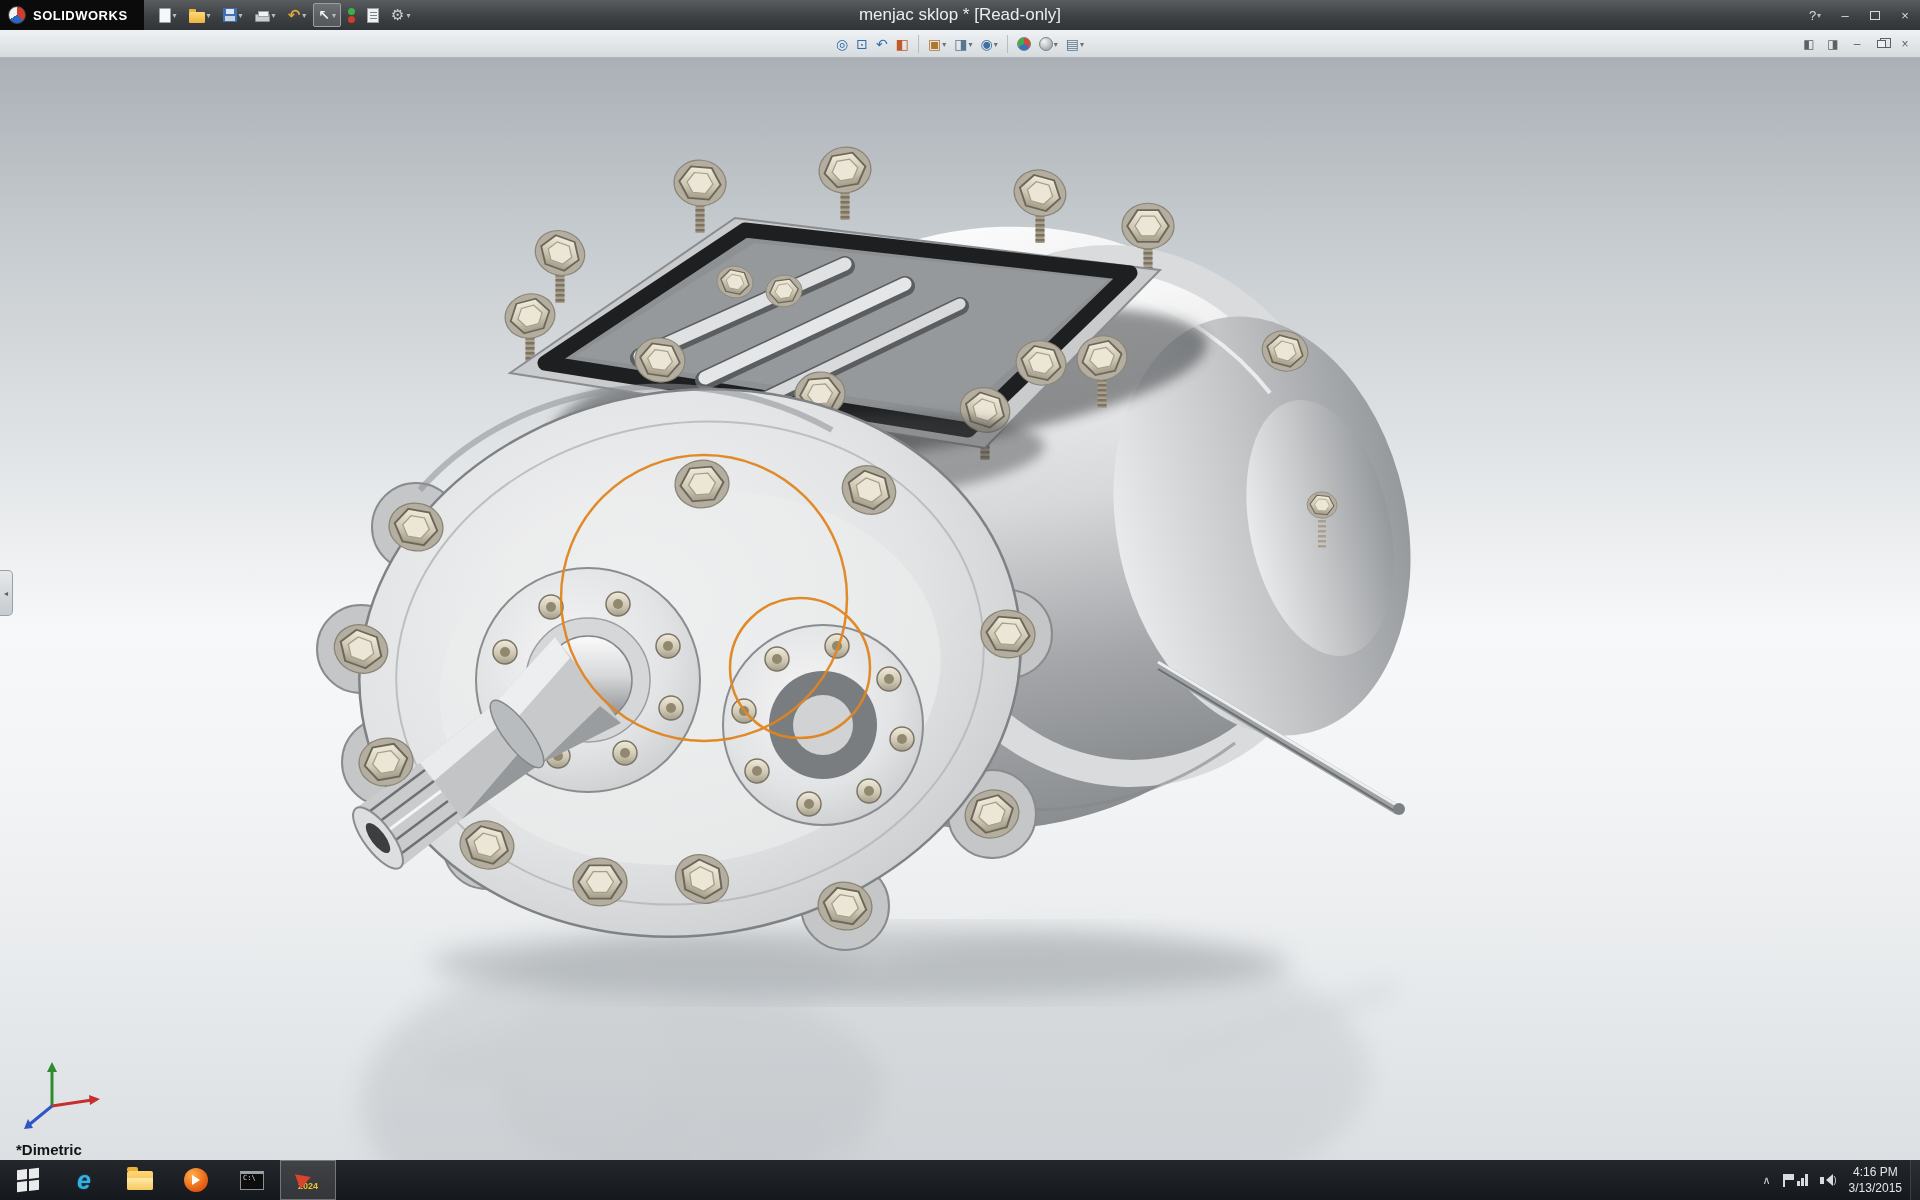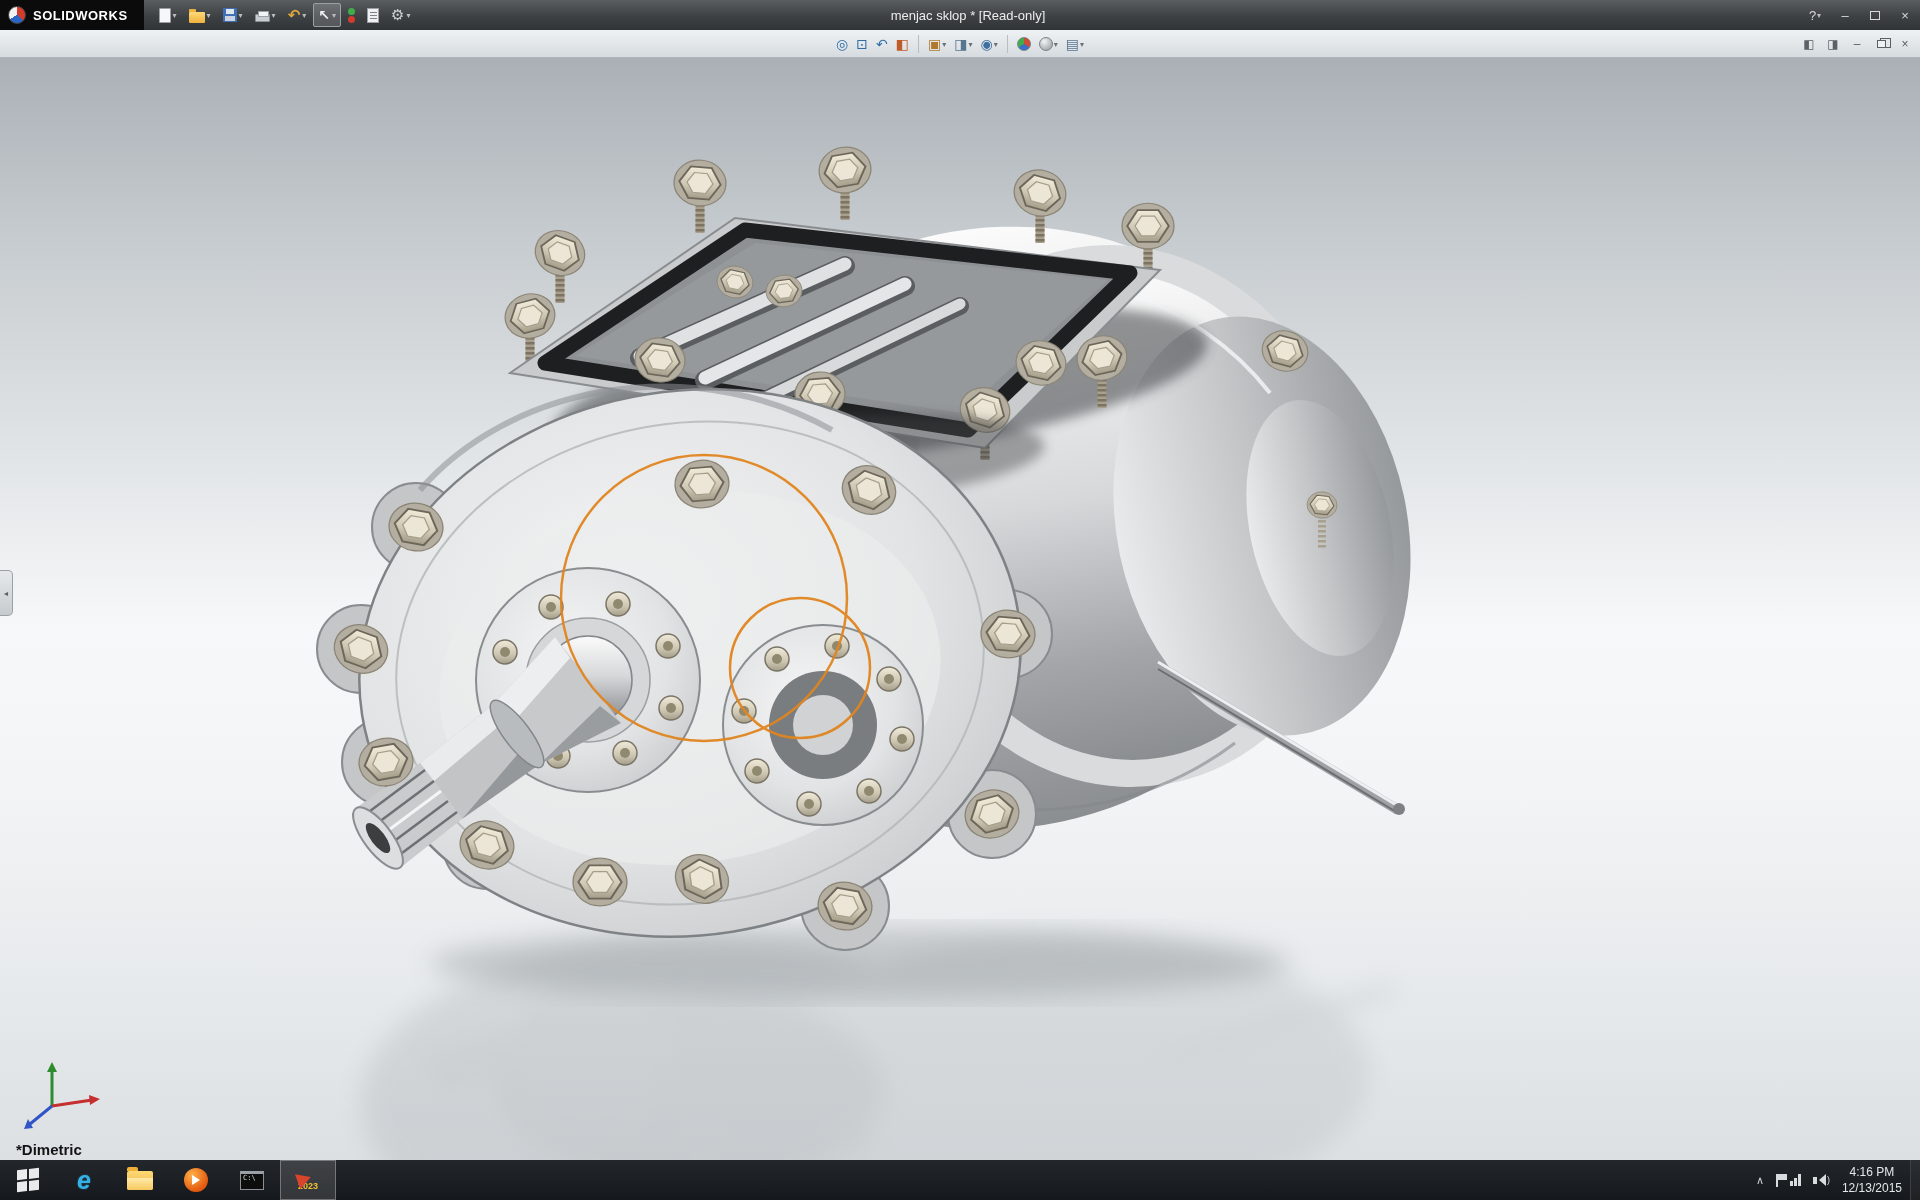--- a/index.html
+++ b/index.html
@@ -28,21 +28,21 @@
   .ic-floppy::before{content:"";position:absolute;top:1px;left:3px;width:8px;height:5px;background:#dfe6ee;}
   .ic-floppy::after{content:"";position:absolute;bottom:1px;left:2px;width:10px;height:5px;background:#c9d4e0;}
   .ic-printer{width:15px;height:8px;background:#c8cdd1;border:1px solid #8b9095;border-radius:1px;margin-top:5px;}
   .ic-printer::before{content:"";position:absolute;top:-4px;left:2px;width:9px;height:4px;background:#f0f2f4;border:1px solid #9aa0a6;}
   .ic-rebuild{width:7px;height:7px;border-radius:50%;background:#3fae4a;box-shadow:0 8px 0 0 #d23b2f;margin-bottom:8px;}
   .ic-props{width:12px;height:15px;background:#eef0f2;border:1px solid #9aa0a6;}
   .ic-props::before{content:"";position:absolute;top:3px;left:2px;width:7px;height:1px;background:#7b8187;box-shadow:0 3px 0 #7b8187,0 6px 0 #7b8187;}
   .undo-glyph{color:#e0a93c;font-weight:700;font-size:15px;}
   .select-glyph{color:#f2f2f2;font-size:14px;font-weight:700;}
   .gear-glyph{color:#cfd3d6;font-size:15px;}
-  .win-title{position:absolute;left:50%;transform:translateX(-50%);font-size:13px;color:#ececec;white-space:nowrap;margin-left:8px;}
+  .win-title{position:absolute;left:50%;transform:translateX(-50%);font-size:17px;color:#ececec;white-space:nowrap;}
   .win-controls{margin-left:auto;display:flex;align-items:center;height:30px;}
   .wc{width:30px;height:30px;display:flex;align-items:center;justify-content:center;font-size:13px;color:#d9d9d9;}
   .wc .caret{font-size:8px;margin-left:1px;color:#b9bcbe;}
   .ic-max{width:10px;height:9px;border:1px solid #d9d9d9;}
 
   
   .viewbar{position:absolute;top:30px;left:0;right:0;height:28px;
     background:linear-gradient(#eff2f4,#d6dbdf);border-bottom:1px solid #aeb4b9;z-index:25;}
   .headsup{position:absolute;left:50%;top:0;transform:translateX(-50%);height:28px;display:flex;align-items:center;gap:2px;}
   .vb-btn{display:flex;align-items:center;height:22px;padding:0 3px;border-radius:2px;}
@@ -467,37 +467,37 @@
       <span class="mediaball" data-name="media-player-icon">
         <span class="play-tri" data-name="play-triangle-icon"></span>
       </span>
     </div>
     <div class="task-item" data-name="taskbar-command-prompt">
       <span class="cmdwin" data-name="command-prompt-icon">C:\</span>
     </div>
     <div class="task-item active" data-name="taskbar-solidworks-2015">
       <span class="swicon" data-name="solidworks-app-icon">
         <span class="sw-arrow" data-name="solidworks-arrow-icon"></span>
-        <span class="sw-year" data-name="solidworks-year-label">2023</span>
+        <span class="sw-year" data-name="solidworks-year-label">2024</span>
       </span>
     </div>
 
     <div class="tray" data-name="system-tray">
       <span class="tray-chevron" data-name="show-hidden-icons-button">∧</span>
       <span class="ic-flagpole" data-name="action-center-flag-icon"></span>
       <span class="netbars" data-name="network-icon">
         <span class="nb1"></span>
           <span class="nb2"></span>
           <span class="nb3"></span>
       </span>
       <span class="speaker" data-name="volume-icon">
         <span class="spk-body"></span>
           <span class="spk-cone"></span>
           <span class="spk-wave">)</span>
       </span>
       <span class="clock" data-name="taskbar-clock">
         <span data-name="clock-time">4:16 PM</span>
-        <span data-name="clock-date">12/13/2015</span>
+        <span data-name="clock-date">3/13/2015</span>
       </span>
     </div>
     <div class="show-desktop" data-name="show-desktop-button"></div>
   </div>
 </div>
 
 </body></html>

